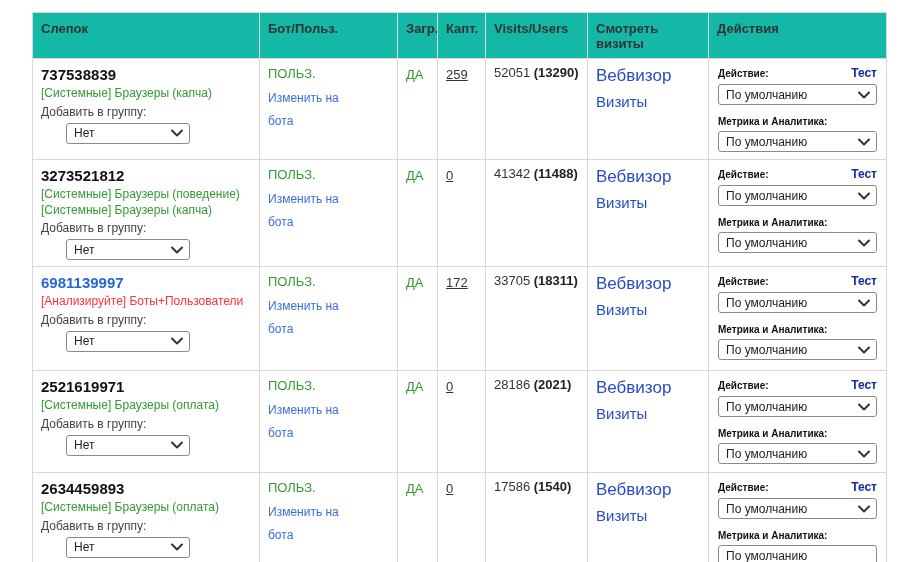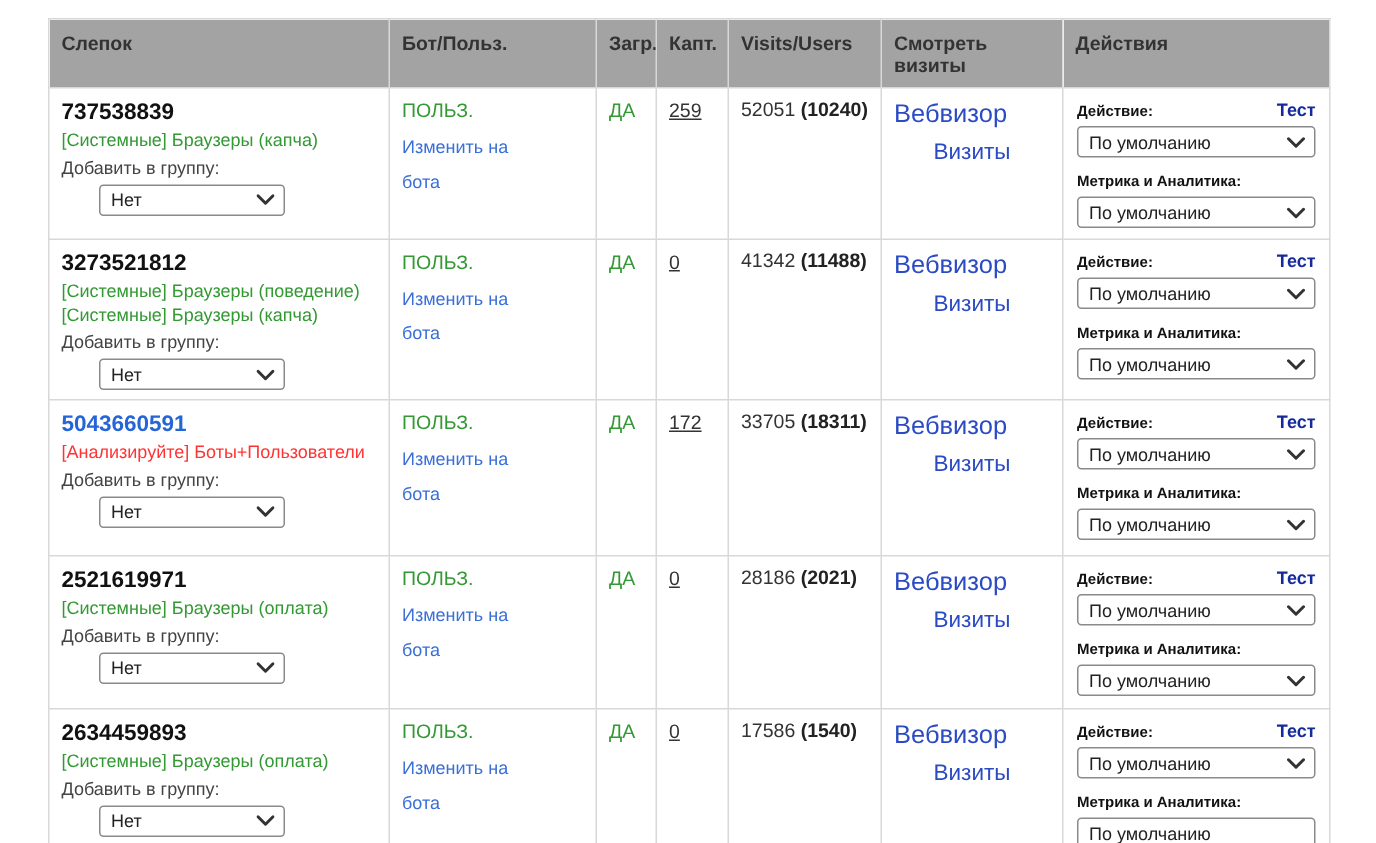--- a/index.html
+++ b/index.html
@@ -1,20 +1,20 @@
 <!DOCTYPE html>
 <html><head>
 <meta charset="utf-8">
 <style>
   html,body{margin:0;padding:0;background:#fff;width:917px;height:562px;overflow:hidden;
     font-family:"Liberation Sans","DejaVu Sans",sans-serif;-webkit-font-smoothing:antialiased;}
   .table-wrap{position:absolute;left:32px;top:12px;width:854px;}
   table{border-collapse:collapse;table-layout:fixed;width:854px;}
   td,th{border:1px solid #d8d8d8;vertical-align:top;padding:6px 8px;text-align:left;overflow:hidden;}
-  thead th{background:#a3a3a3;font-size:13px;font-weight:bold;color:#333;padding:8px 8px 7px;height:15px;}
+  thead th{background:#14b8a6;font-size:13px;font-weight:bold;color:#333;padding:8px 8px 7px;height:15px;}
   tr.r1{height:101px;}tr.r2{height:103px;}tr.r3{height:104px;}tr.r4{height:102px;}tr.r5{height:98px;}
   .row-id{font-size:15px;font-weight:bold;color:#111;margin:1px 0 3px;}
   .row-id-link{font-size:15px;font-weight:bold;color:#2565d6;text-decoration:none;display:inline-block;margin:1px 0 3px;cursor:pointer;}
   .tag{font-size:12px;line-height:1.3;}
   .tag-green{color:#339933;}
   .tag-red{color:#ff3333;}
   .add-label{font-size:12px;color:#444;margin-top:3px;}
   .select-wrap{position:relative;display:inline-block;margin-top:4px;}
   .select-wrap select{appearance:none;-webkit-appearance:none;-moz-appearance:none;
     font-family:"Liberation Sans","DejaVu Sans",sans-serif;font-size:12px;color:#222;
@@ -23,21 +23,21 @@
   .select-wrap .chev{position:absolute;right:7px;top:50%;transform:translateY(-50%);pointer-events:none;}
   .group-select{width:124px;padding-left:25px;}
   .full-select{width:100%;display:block;}
   .status-green{font-size:13px;color:#339933;margin:1px 0 6px;}
   .change-link{font-size:12px;color:#3a6fd8;line-height:1.9;display:block;width:86px;text-decoration:none;cursor:pointer;}
   .green-flag{font-size:13px;color:#339933;text-align:center;}
   .num{font-size:13px;color:#333;text-decoration:underline;}
   .visits-cell{font-size:13px;color:#333;}
   .visits-cell b{color:#222;}
   .webvisor-link{display:block;font-size:17px;color:#2b4bc4;text-decoration:none;margin:1px 0 7px;cursor:pointer;}
-  .visits-link{display:block;font-size:15px;color:#2b4bc4;text-decoration:none;cursor:pointer;text-align:center;}
+  .visits-link{display:block;font-size:15px;color:#2b4bc4;text-decoration:none;cursor:pointer;}
   .action-head{display:flex;justify-content:space-between;align-items:baseline;margin-top:1px;}
   .action-label,.metrics-label{font-size:10px;font-weight:bold;color:#111;}
   .metrics-label{margin-top:11px;}
   .test-link{font-size:12px;font-weight:bold;color:#152b9c;text-decoration:none;cursor:pointer;}
   .c-actions{padding:6px 9px;}
 </style>
 </head>
 <body>
 
 <div class="table-wrap">
@@ -75,21 +75,21 @@
                 <polyline points="1,1.5 6,6.5 11,1.5" fill="none" stroke="#333" stroke-width="2" stroke-linecap="round" stroke-linejoin="round"></polyline>
               </svg>
         </span>
       </td>
       <td>
         <div class="status-green">ПОЛЬЗ.</div>
         <a class="change-link">Изменить на бота</a>
       </td>
       <td><span class="green-flag">ДА</span></td>
       <td><span class="num">259</span></td>
-      <td class="visits-cell"><span>52051</span> <b>(10240)</b></td>
+      <td class="visits-cell"><span>52051</span> <b>(13290)</b></td>
       <td>
         <a class="webvisor-link">Вебвизор</a>
         <a class="visits-link">Визиты</a>
       </td>
       <td class="c-actions">
         <div class="action-head">
           <span class="action-label">Действие:</span>
           <a class="test-link">Тест</a>
         </div>
         <span class="select-wrap full-select">
@@ -148,21 +148,21 @@
           <select><option>По умолчанию</option></select>
           <svg class="chev" width="12" height="8" viewBox="0 0 12 8">
                 <polyline points="1,1.5 6,6.5 11,1.5" fill="none" stroke="#333" stroke-width="2" stroke-linecap="round" stroke-linejoin="round"></polyline>
               </svg>
         </span>
       </td>
     </tr>
 
     <tr class="r3">
       <td>
-        <a class="row-id-link">5043660591</a>
+        <a class="row-id-link">6981139997</a>
         <div class="tag tag-red">[Анализируйте] Боты+Пользователи</div>
         <div class="add-label">Добавить в группу:</div>
         <span class="select-wrap group-select">
           <select><option>Нет</option></select>
           <svg class="chev" width="12" height="8" viewBox="0 0 12 8">
                 <polyline points="1,1.5 6,6.5 11,1.5" fill="none" stroke="#333" stroke-width="2" stroke-linecap="round" stroke-linejoin="round"></polyline>
               </svg>
         </span>
       </td>
       <td>

